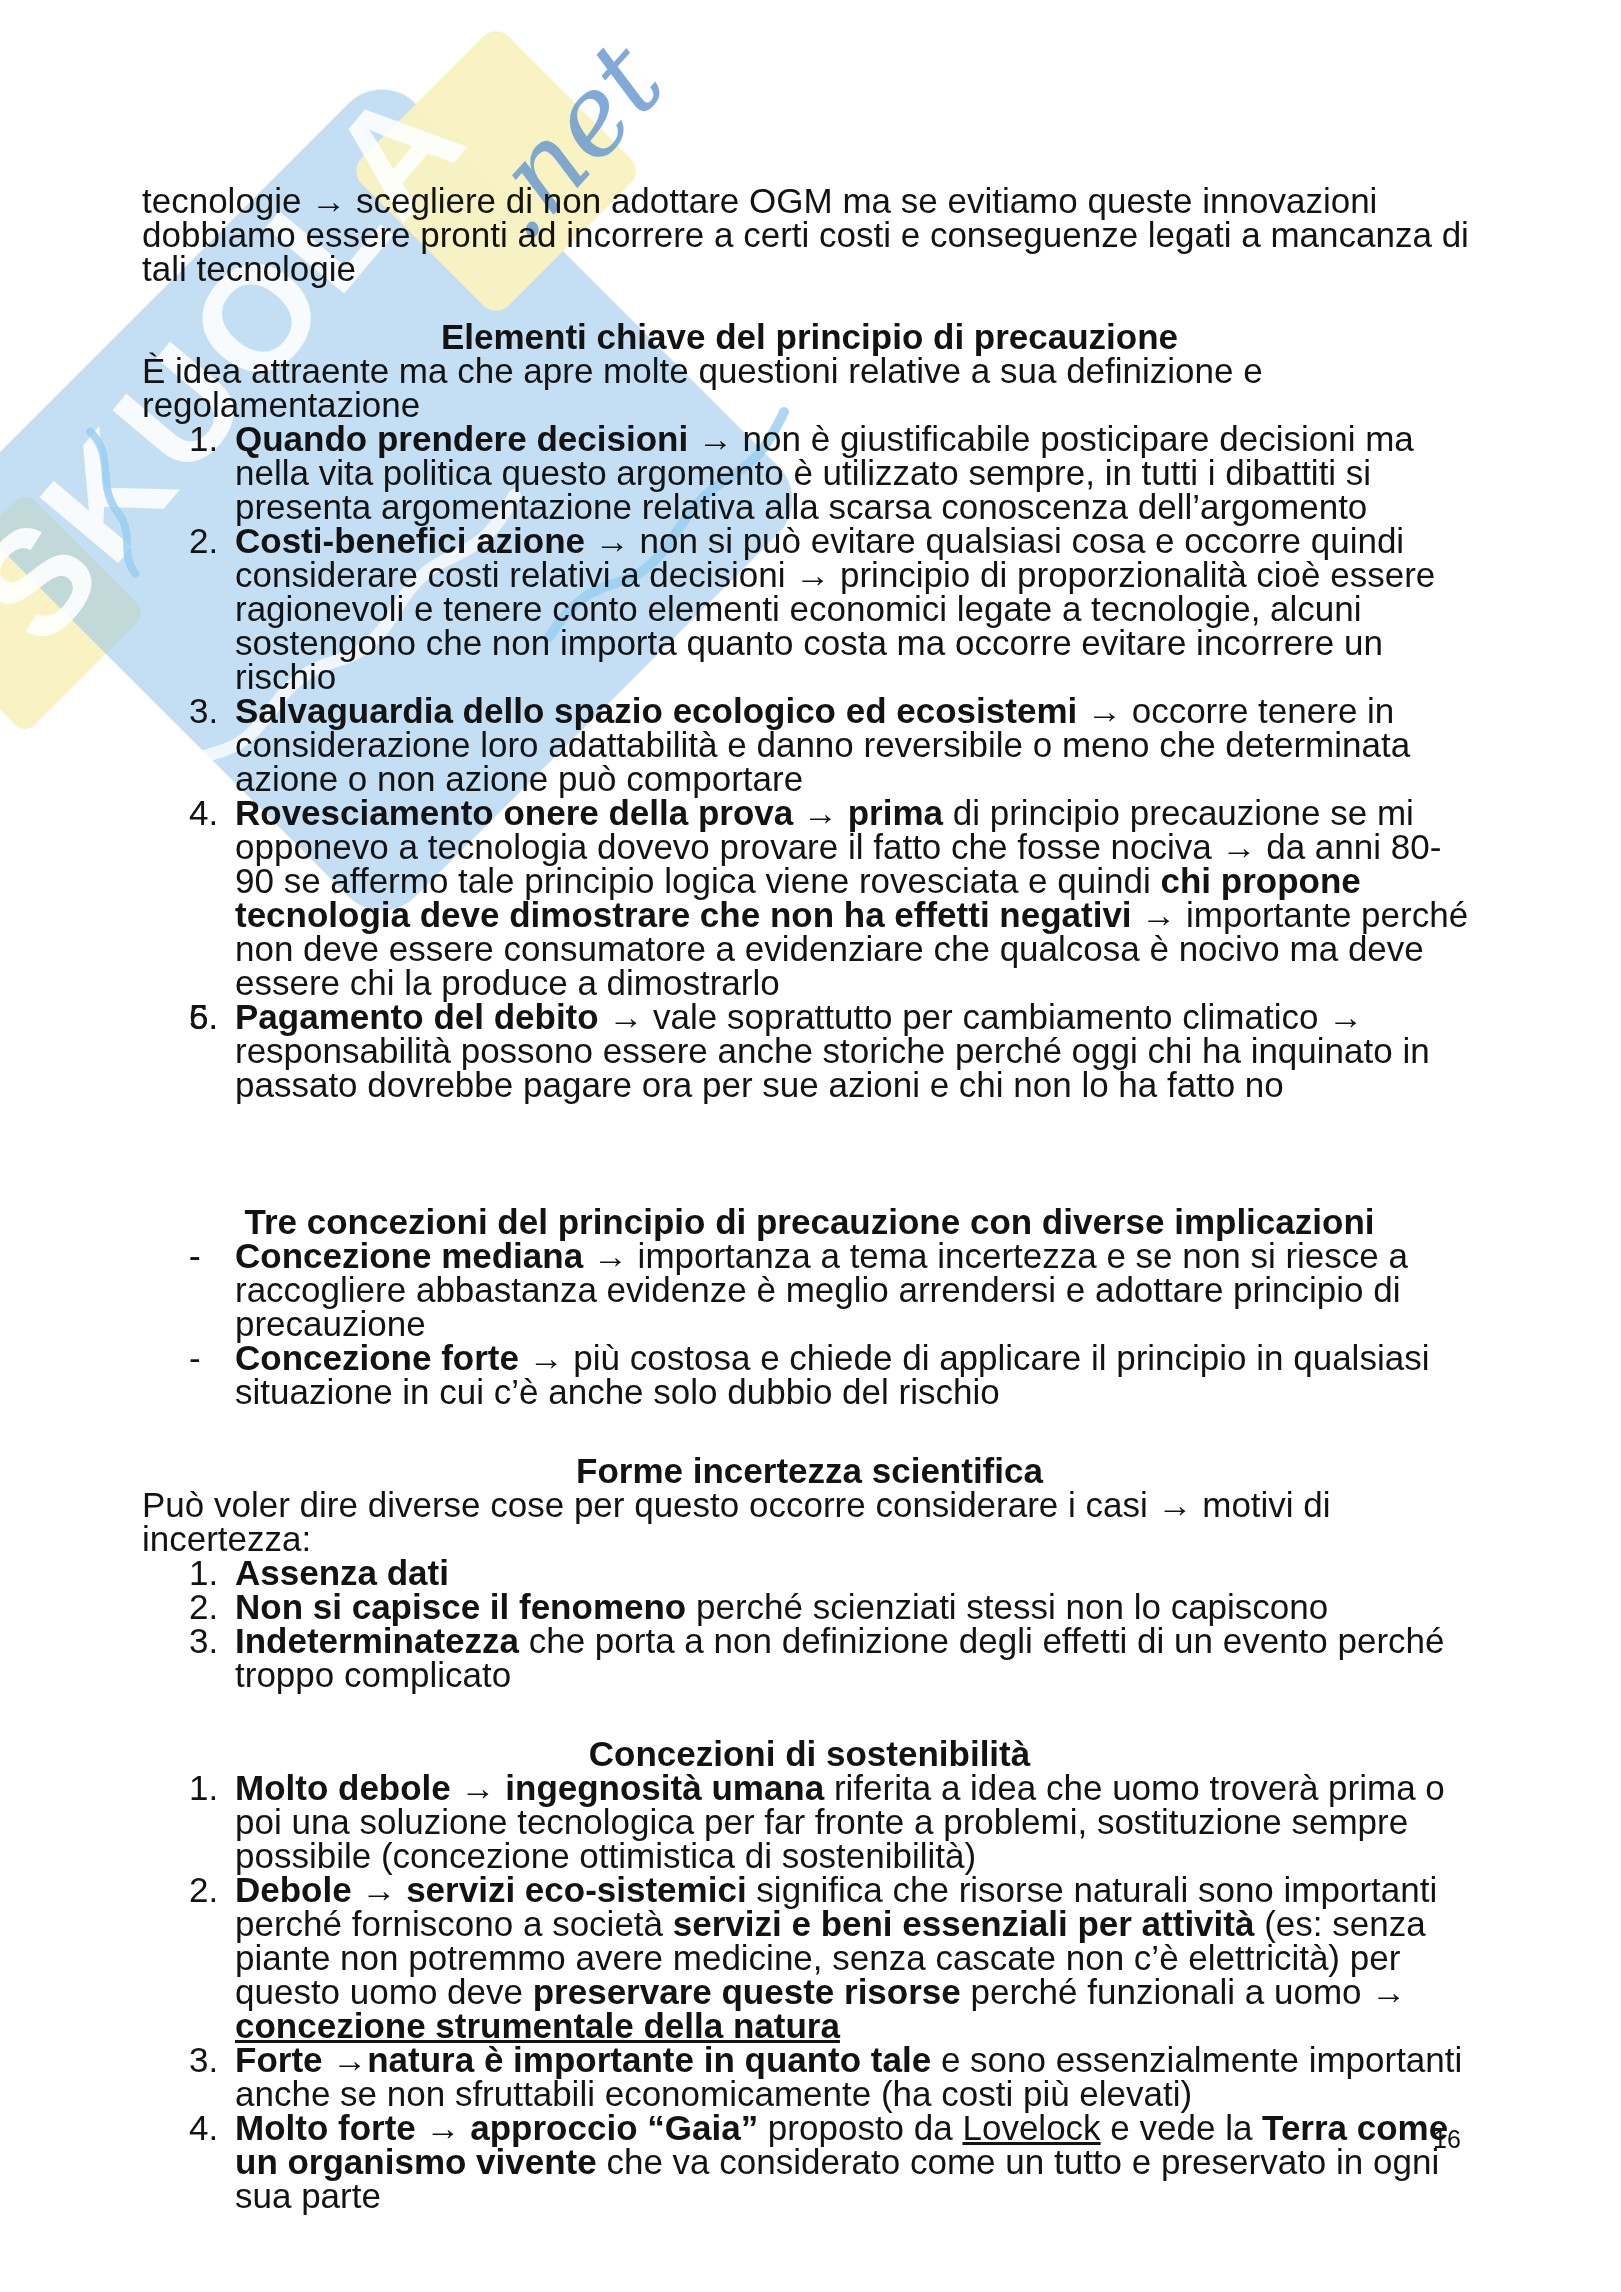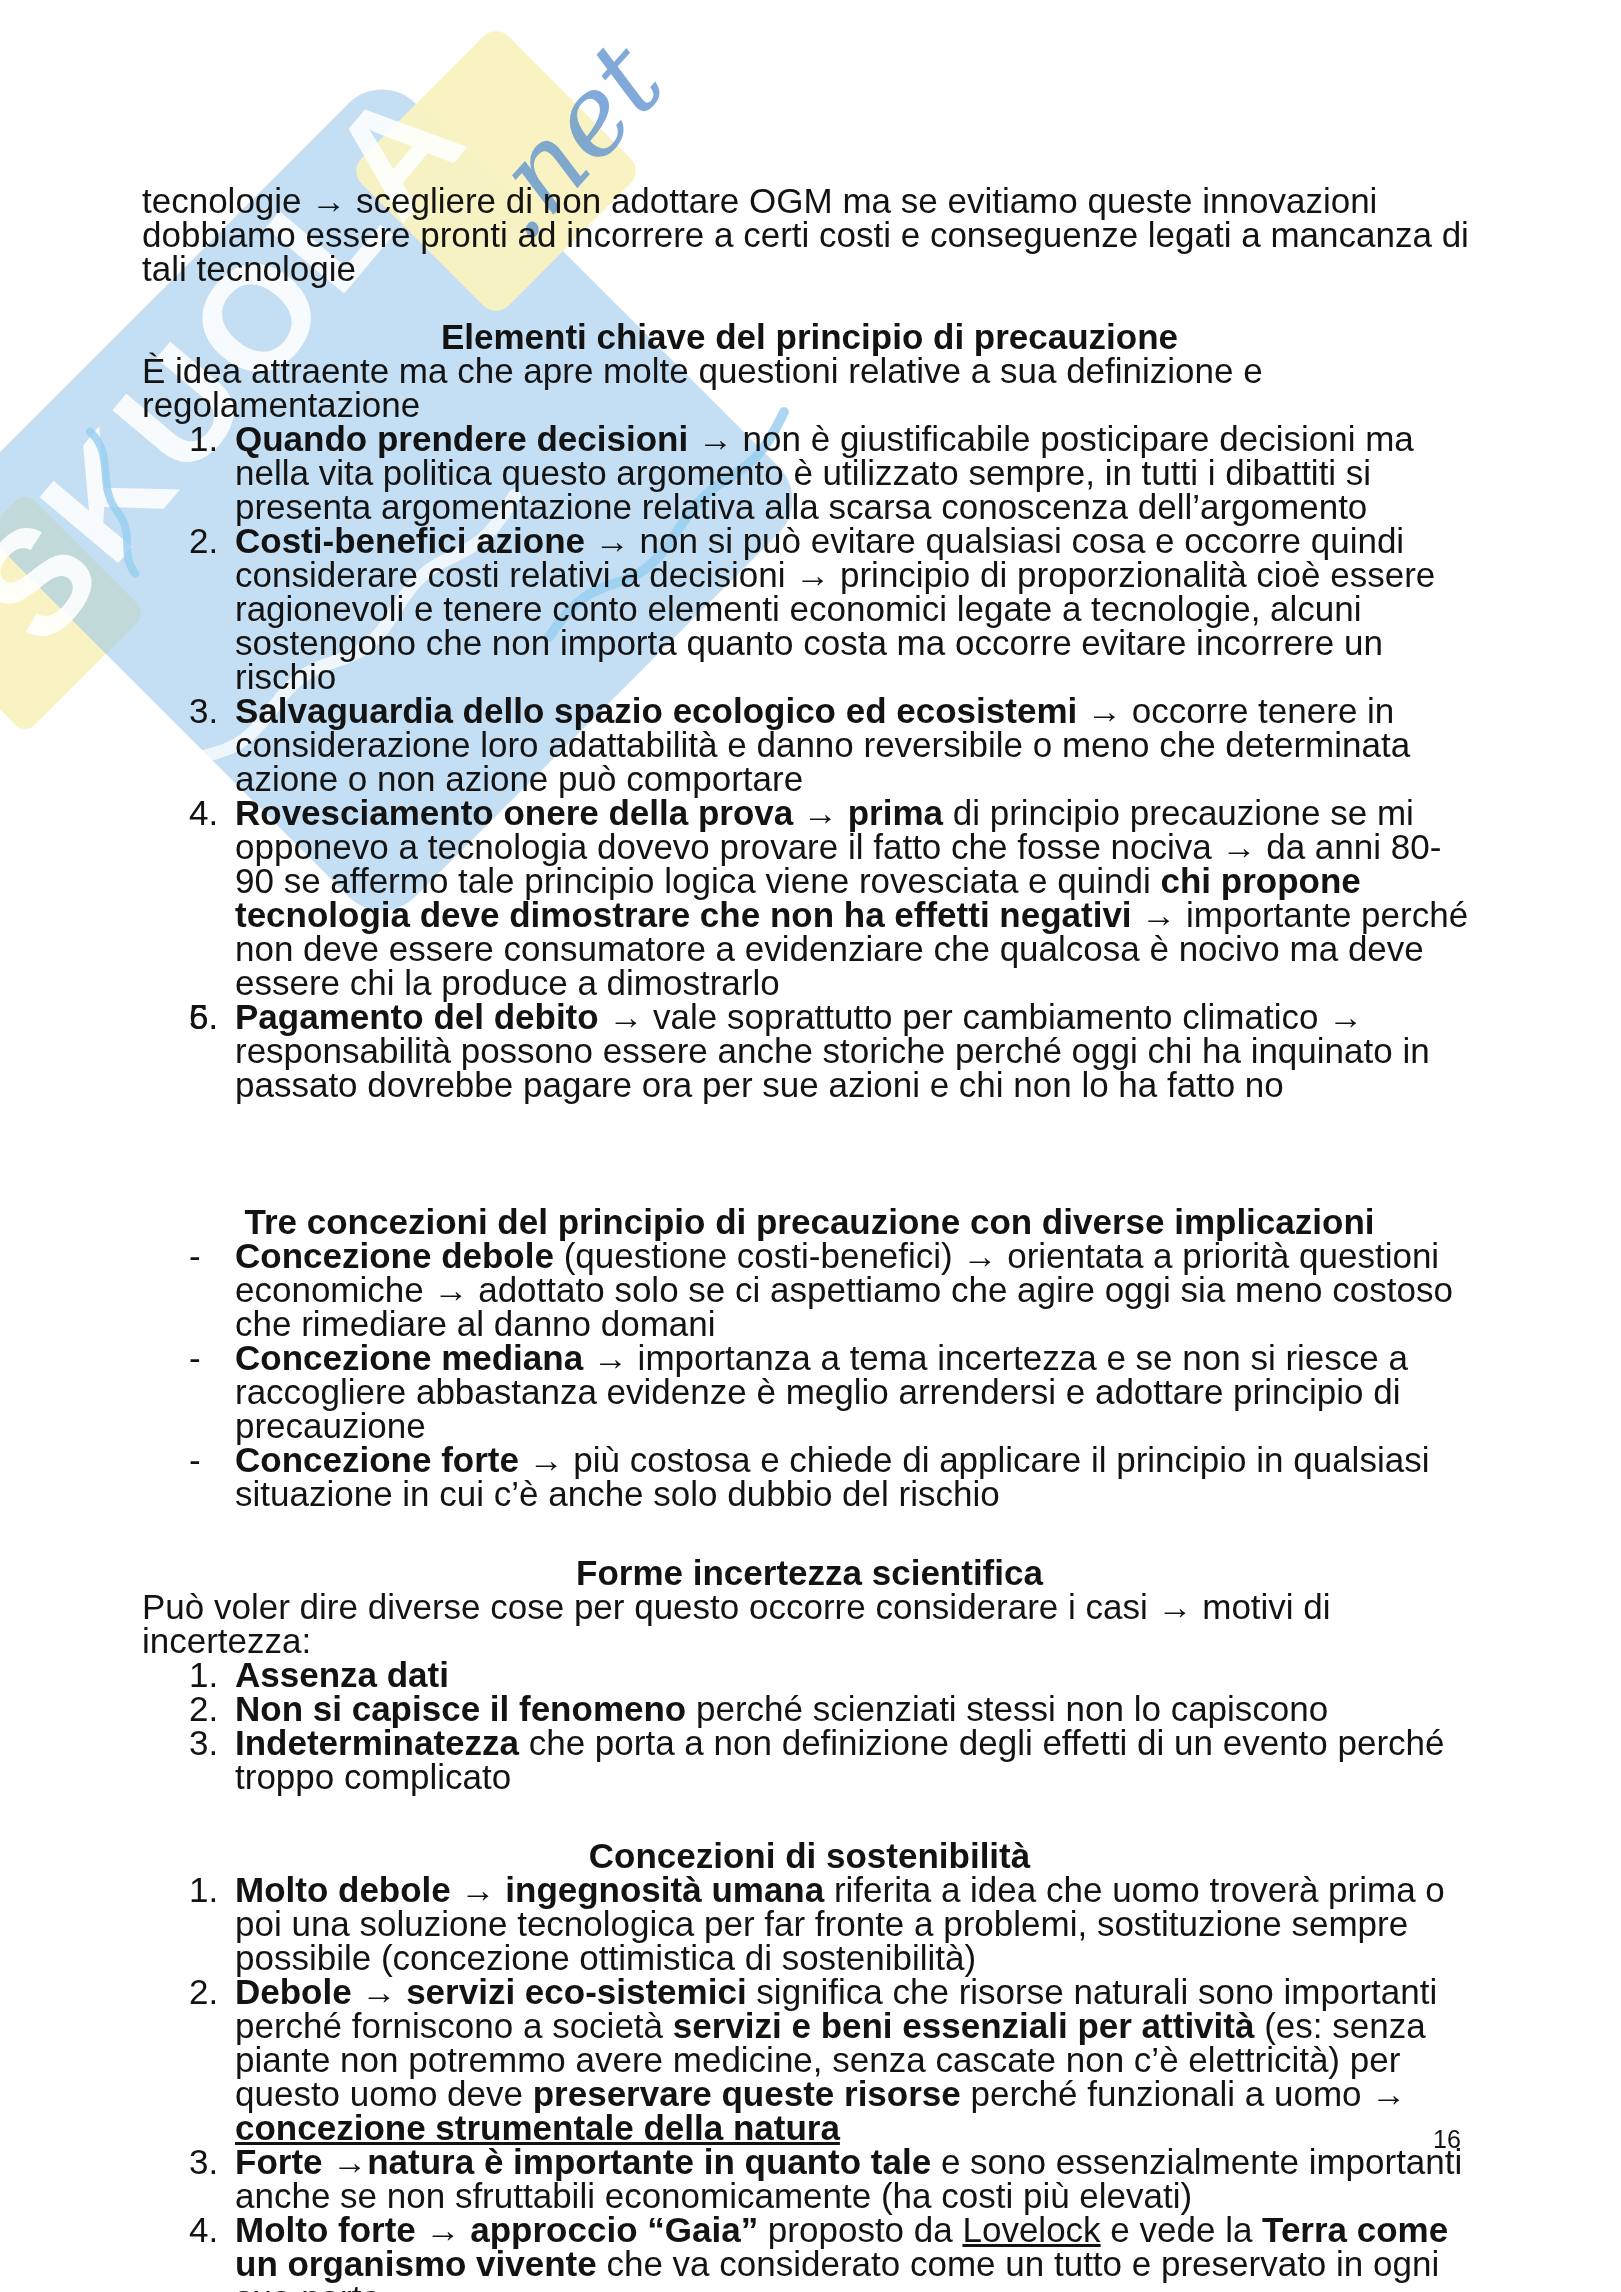--- a/index.html
+++ b/index.html
@@ -100,21 +100,21 @@
     <div class="list">
       <div class="li"><span class="marker">1.</span><span class="li-text"><span class="run b">Quando prendere decisioni </span><span class="run">→ non è giustificabile posticipare decisioni ma nella vita politica questo argomento è utilizzato sempre, in tutti i dibattiti si presenta argomentazione relativa alla scarsa conoscenza dell’argomento</span></span></div>
       <div class="li"><span class="marker">2.</span><span class="li-text"><span class="run b">Costi-benefici azione </span><span class="run">→ non si può evitare qualsiasi cosa e occorre quindi considerare costi relativi a decisioni → principio di proporzionalità cioè essere ragionevoli e tenere conto elementi economici legate a tecnologie, alcuni sostengono che non importa quanto costa ma occorre evitare incorrere un rischio</span></span></div>
       <div class="li"><span class="marker">3.</span><span class="li-text"><span class="run b">Salvaguardia dello spazio ecologico ed ecosistemi </span><span class="run">→ occorre tenere in considerazione loro adattabilità e danno reversibile o meno che determinata azione o non azione può comportare</span></span></div>
       <div class="li"><span class="marker">4.</span><span class="li-text"><span class="run b">Rovesciamento onere della prova </span><span class="run">→ </span><span class="run b">prima</span><span class="run"> di principio precauzione se mi opponevo a tecnologia dovevo provare il fatto che fosse nociva → da anni 80-90 se affermo tale principio logica viene rovesciata e quindi </span><span class="run b">chi propone tecnologia deve dimostrare che non ha effetti negativi </span><span class="run">→ importante perché non deve essere consumatore a evidenziare che qualcosa è nocivo ma deve essere chi la produce a dimostrarlo</span></span></div>
       <div class="li"><span class="marker">5.</span></div>
       <div class="li"><span class="marker">6.</span><span class="li-text"><span class="run b">Pagamento del debito </span><span class="run">→ vale soprattutto per cambiamento climatico → responsabilità possono essere anche storiche perché oggi chi ha inquinato in passato dovrebbe pagare ora per sue azioni e chi non lo ha fatto no</span></span></div>
     </div>
     <div class="gap-3 heading"><span class="run">Tre concezioni del principio di precauzione con diverse implicazioni</span></div>
     <div class="list">
-      <div class="li"><span class="marker">-</span><span class="li-text"><span class="run b">Concezione debole </span><span class="run">(questione costi-benefici) → orientata a priorità questioni economiche → adottato solo se ci aspettiamo che agire oggi sia meno costoso che rimediare al danno domani</span></span></div>
+      <div class="li"><span class="marker">-</span></div>
       <div class="li"><span class="marker">-</span><span class="li-text"><span class="run b">Concezione mediana </span><span class="run">→ importanza a tema incertezza e se non si riesce a raccogliere abbastanza evidenze è meglio arrendersi e adottare principio di precauzione</span></span></div>
       <div class="li"><span class="marker">-</span><span class="li-text"><span class="run b">Concezione forte </span><span class="run">→ più  costosa e chiede di applicare il principio in qualsiasi situazione in cui c’è anche solo dubbio del rischio</span></span></div>
     </div>
     <div class="gap-2 heading"><span class="run">Forme incertezza scientifica</span></div>
     <div class="para"><span class="run">Può voler dire diverse cose per questo occorre considerare i casi → motivi di incertezza:</span></div>
     <div class="list">
       <div class="li"><span class="marker">1.</span><span class="li-text"><span class="run b">Assenza dati</span></span></div>
       <div class="li"><span class="marker">2.</span><span class="li-text"><span class="run b">Non si capisce il fenomeno </span><span class="run">perché scienziati stessi non lo capiscono</span></span></div>
       <div class="li"><span class="marker">3.</span><span class="li-text"><span class="run b">Indeterminatezza </span><span class="run">che porta a non definizione degli effetti di un evento perché troppo complicato</span></span></div>
     </div>

